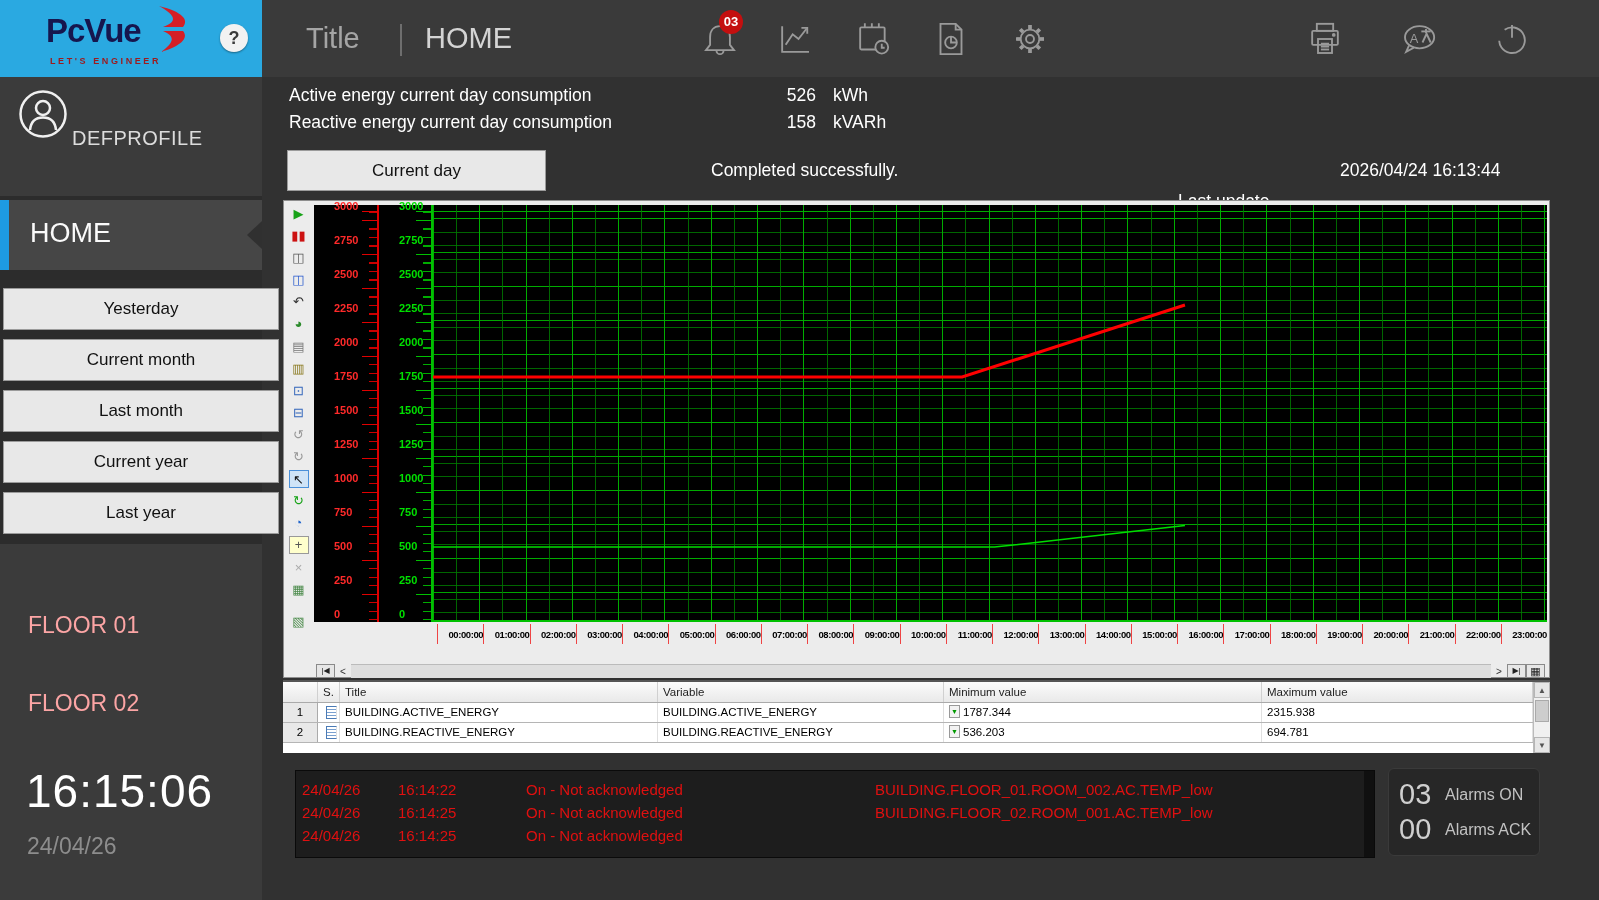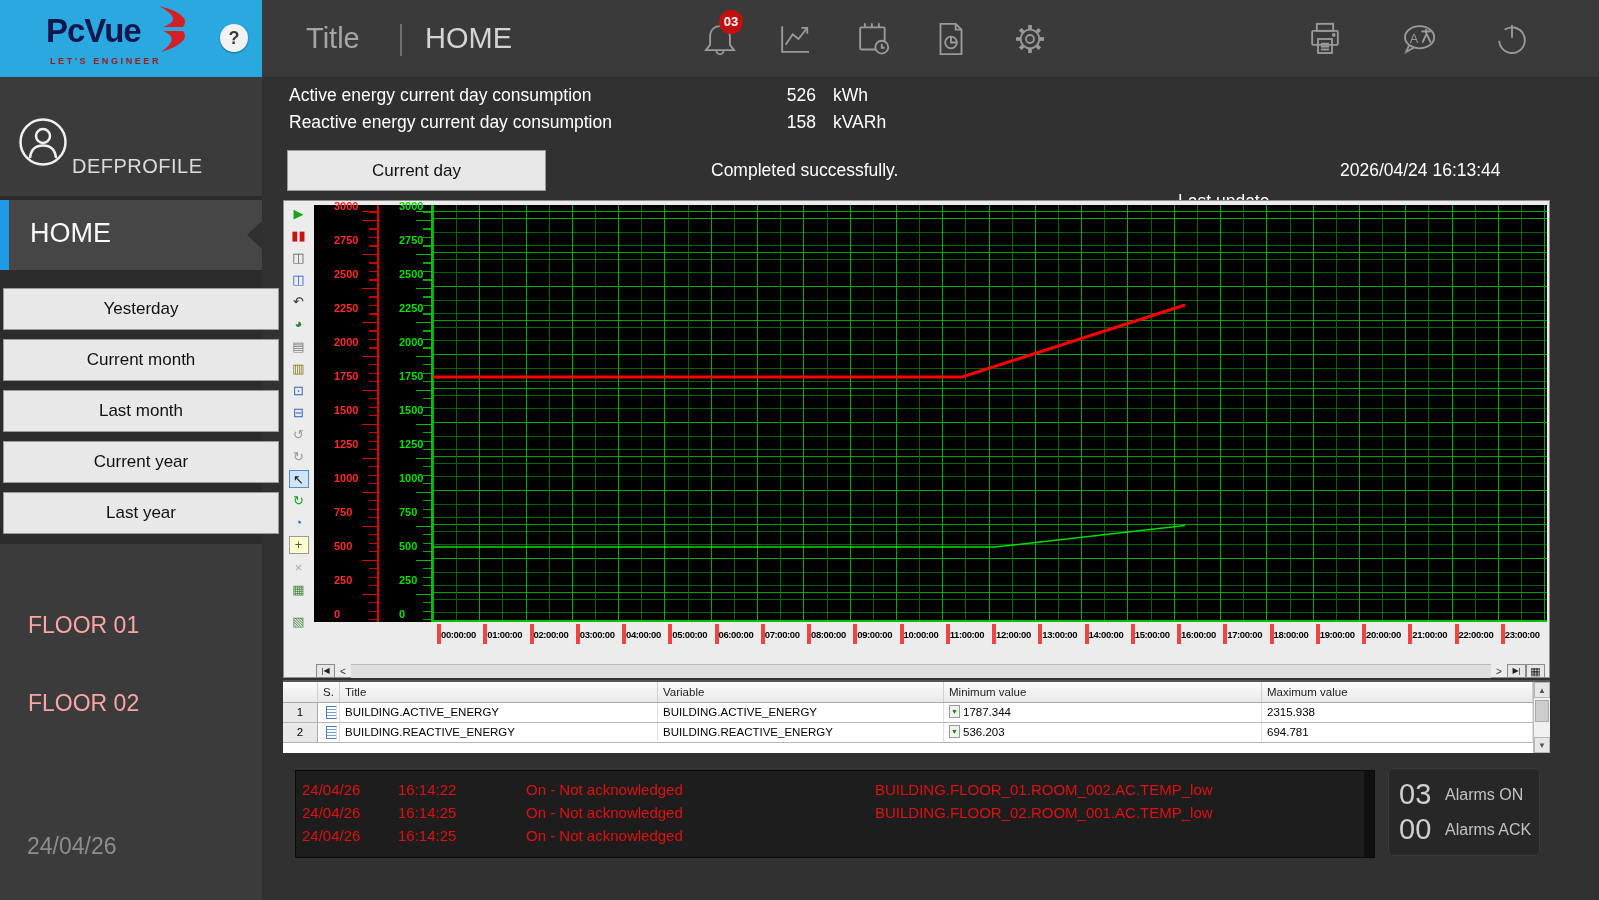--- a/index.html
+++ b/index.html
@@ -6,21 +6,21 @@
   body { font-family:"Liberation Sans", sans-serif; background:#222; }
   #app { position:relative; width:1599px; height:900px; background:#313131; overflow:hidden; }
 
   
   #sidebar { position:absolute; left:0; top:0; width:262px; height:900px; background:#3b3b3b; }
   #logo-area { position:absolute; left:0; top:0; width:262px; height:77px; background:#2aa9e1; }
   #brand { position:absolute; left:46px; top:12px; font-size:33px; font-weight:bold; color:#16164e; letter-spacing:-1px; }
   #swoosh { position:absolute; left:153px; top:6px; }
   #tagline { position:absolute; left:50px; top:56px; font-size:9px; font-weight:bold; letter-spacing:2.6px; color:#9c1c20; }
   #help-btn { position:absolute; left:220px; top:24px; width:28px; height:28px; border-radius:50%; background:#f2f2f2; color:#3a3a3a; font-size:18px; font-weight:bold; text-align:center; line-height:28px; box-shadow:0 1px 2px rgba(0,0,0,.4); }
-  #profile { position:absolute; left:0; top:111px; width:262px; height:96px; }
+  #profile { position:absolute; left:0; top:83px; width:262px; height:96px; }
   #avatar { position:absolute; left:18px; top:6px; }
   #profile-name { position:absolute; left:72px; top:44px; font-size:20px; color:#dcdcdc; letter-spacing:.5px; }
   #nav-dark { position:absolute; left:0; top:196px; width:262px; height:348px; background:#2c2c2c; }
   #home-item { position:absolute; left:0; top:4px; width:262px; height:70px; background:#464646; }
   #home-accent { position:absolute; left:0; top:0; width:9px; height:70px; background:#1e9be2; }
   #home-label { position:absolute; left:30px; top:18px; font-size:27px; color:#fafafa; }
   #home-notch { position:absolute; right:0; top:21px; width:0; height:0; border-top:14px solid transparent; border-bottom:14px solid transparent; border-right:15px solid #303030; }
   .side-btn { display:block; position:relative; width:276px; height:42px; margin:0 0 9px 3px; background:#e8e8e8; border:1px solid #9b9b9b; font-family:"Liberation Sans",sans-serif; font-size:17px; color:#111; text-align:center; cursor:pointer; }
   #side-buttons { position:absolute; left:0; top:92px; width:262px; }
   .floor-label { position:absolute; left:28px; font-size:23px; color:#fca5a5; cursor:pointer; }
@@ -67,21 +67,21 @@
   #plot { position:relative; flex:1; height:100%; background-color:#000;
     background-image:
       repeating-linear-gradient(90deg, rgba(0,175,0,.95) 0 1px, transparent 1px 46.3px),
       repeating-linear-gradient(90deg, rgba(0,120,0,.85) 0 1px, transparent 1px 23.15px),
       repeating-linear-gradient(0deg, rgba(0,175,0,.95) 0 1px, transparent 1px 34px),
       repeating-linear-gradient(0deg, rgba(0,120,0,.85) 0 1px, transparent 1px 13.6px);
     background-position:0 0, 0 0, 0 7px, 0 7px;
     border-bottom:2px solid #00c000; }
   #plot svg { position:absolute; left:0; top:7px; width:100%; height:408px; overflow:visible; }
   #x-strip { position:absolute; left:153px; top:423px; width:1110px; height:20px; display:flex; }
-  .xcell { flex:1; border-left:4px solid #ef4444; text-align:left; overflow:visible; }
+  .xcell { flex:1; border-left:1px solid #ef4444; text-align:right; overflow:visible; }
   .xcell span { font-size:9.5px; font-weight:bold; letter-spacing:-.4px; color:#000; line-height:18px; white-space:nowrap; }
   #seg-bar { position:absolute; left:153px; top:444px; width:1110px; height:17px; display:flex; gap:7px; }
   .seg { flex:1; background:#e4e4e4; border:1px solid; border-color:#8a8a8a #fdfdfd #fdfdfd #8a8a8a; font-size:11.5px; font-weight:bold; color:#111; text-align:center; line-height:15px; cursor:pointer; }
   #scroll-row { position:absolute; left:32px; right:4px; top:463px; height:14px; display:flex; align-items:center; }
   .sc-btn { width:19px; height:14px; background:#e6e6e6; border:1px solid #8a8a8a; font-size:8px; line-height:12px; text-align:center; color:#222; cursor:pointer; }
   .sc-arrow { width:16px; font-size:10px; color:#333; text-align:center; cursor:pointer; }
   #sc-track { flex:1; height:14px; background:#dedede; border-top:1px solid #bbb; cursor:pointer; }
   #grid-btn { font-size:11px; line-height:13px; }
 
   
@@ -141,20 +141,21 @@
       <div id="side-buttons">
           <button class="side-btn">Yesterday</button>
           <button class="side-btn">Current month</button>
           <button class="side-btn">Last month</button>
           <button class="side-btn">Current year</button>
           <button class="side-btn">Last year</button>
         </div>
     </div>
     <div class="floor-label" style="top:612px;">FLOOR 01</div>
     <div class="floor-label" style="top:690px;">FLOOR 02</div>
+    <div id="clock-time">16:15:06</div>
     <div id="clock-date">24/04/26</div>
   </aside>
 
   <header id="header">
     <div id="hdr-title">Title</div>
     <div id="hdr-divider"></div>
     <div id="hdr-page">HOME</div>
 
     <div class="hicon" style="left:437px;">
       <svg width="42" height="42" viewBox="0 0 36 36">

